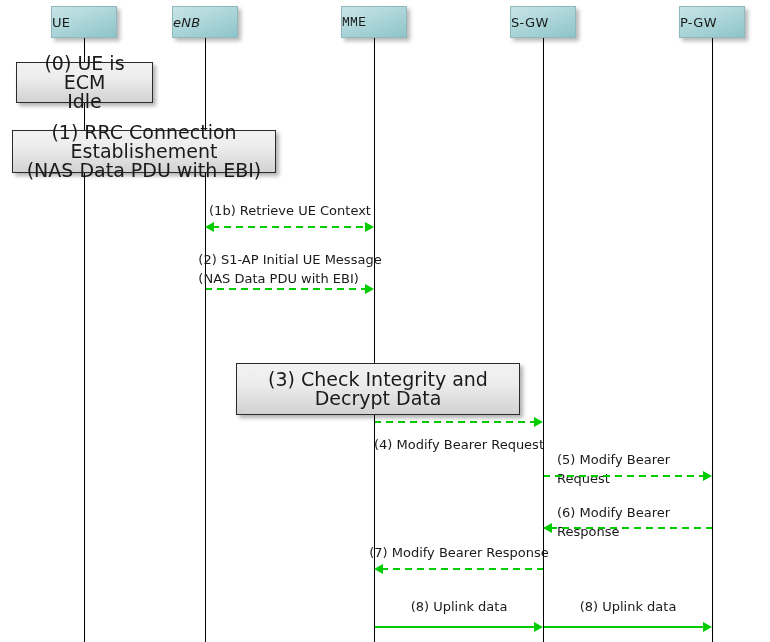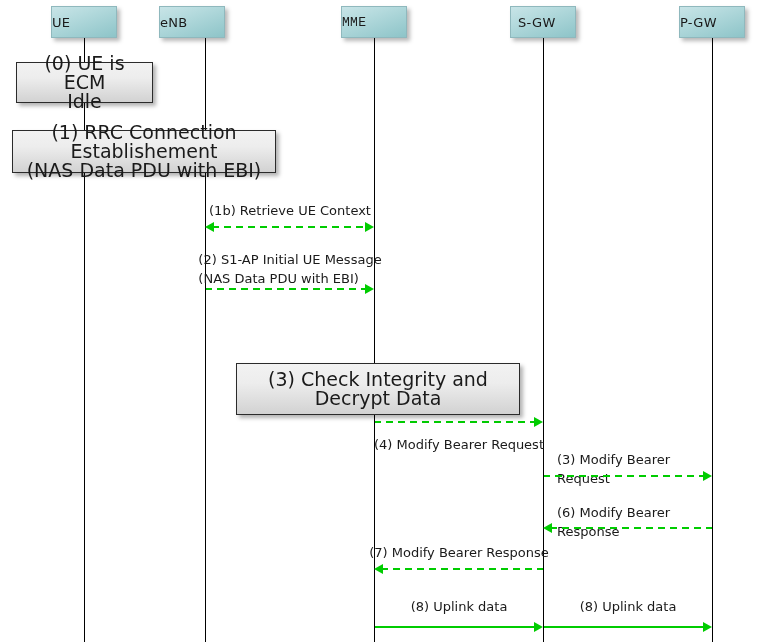--- a/index.html
+++ b/index.html
@@ -115,21 +115,21 @@
         <line class="arrow-line dashed" x1="6" y1="7" x2="168" y2="7"></line>
         <polygon class="arrow-head" points="175,7 166,2 166,12"></polygon>
       </svg>
       <div class="msg-tick" style="left: 205px; top: 283px; height: 12px;"></div>
       <div class="msg-label center" style="left: 459px; top: 396px; white-space: pre-line; margin-top: 39px;">(4) Modify Bearer Request</div>
       <svg class="arrow-svg" width="181" height="14" style="left: 368px; top: 415px;">
         <line class="arrow-line dashed" x1="6" y1="7" x2="168" y2="7"></line>
         <polygon class="arrow-head" points="175,7 166,2 166,12"></polygon>
       </svg>
       <div class="msg-tick" style="left: 374px; top: 416px; height: 12px;"></div>
-      <div class="msg-label center" style="left: 628px; top: 450px; white-space: pre-line;">(3) Modify Bearer Request</div>
+      <div class="msg-label center" style="left: 628px; top: 450px; white-space: pre-line;">(5) Modify Bearer Request</div>
       <svg class="arrow-svg" width="181" height="14" style="left: 537px; top: 469px;">
         <line class="arrow-line dashed" x1="6" y1="7" x2="168" y2="7"></line>
         <polygon class="arrow-head" points="175,7 166,2 166,12"></polygon>
       </svg>
       <div class="msg-tick" style="left: 543px; top: 470px; height: 12px;"></div>
       <div class="msg-label center" style="left: 628px; top: 503px; white-space: pre-line;">(6) Modify Bearer Response</div>
       <svg class="arrow-svg" width="181" height="14" style="left: 537px; top: 521px;">
         <line class="arrow-line dashed" x1="13" y1="7" x2="175" y2="7"></line>
         <polygon class="arrow-head" points="6,7 15,2 15,12"></polygon>
       </svg>
@@ -157,26 +157,26 @@
       <div class="note" style="left: 16px; top: 62px; width: 137px; height: 41px;">(0) UE is ECM
 Idle</div>
       <div class="note" style="left: 12px; top: 130px; width: 264px; height: 43px;">(1) RRC Connection Establishement
 (NAS Data PDU with EBI)</div>
       <div class="note" style="left: 236px; top: 318px; width: 284px; height: 52px; margin-top: 45px;">(3) Check Integrity and Decrypt Data</div>
     </div>
   <div id="participants-layer">
       <div class="participant" style="left: 51px; width: 66px;">
         <span>UE</span>
       </div>
-      <div class="participant" style="left: 159px; width: 66px;">
+      <div class="participant" style="left: 172px; width: 66px; font-style: italic;">
         <span>eNB</span>
       </div>
       <div class="participant" style="left: 341px; width: 66px; font-family: Liberation Mono, monospace;">
         <span>MME</span>
       </div>
-      <div class="participant" style="left: 510px; width: 66px; padding-left: 7px;">
+      <div class="participant" style="left: 510px; width: 66px;">
         <span>S-GW</span>
       </div>
       <div class="participant" style="left: 679px; width: 66px;">
         <span>P-GW</span>
       </div>
     </div>
 </div>
 
 </body></html>

